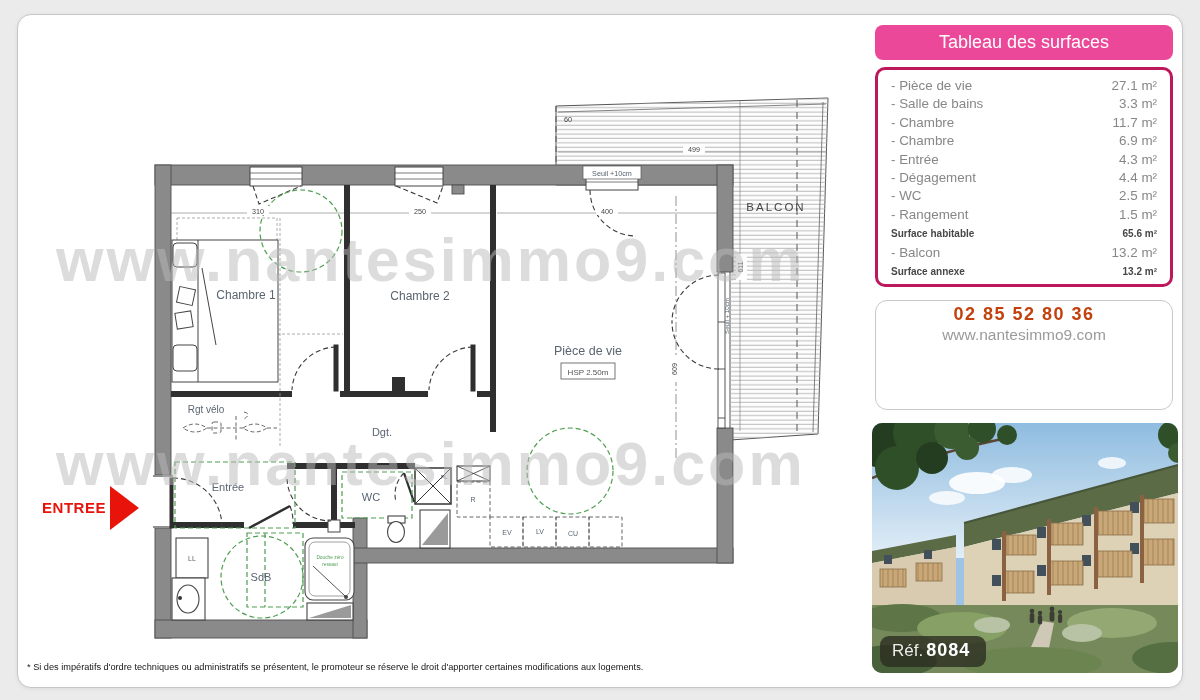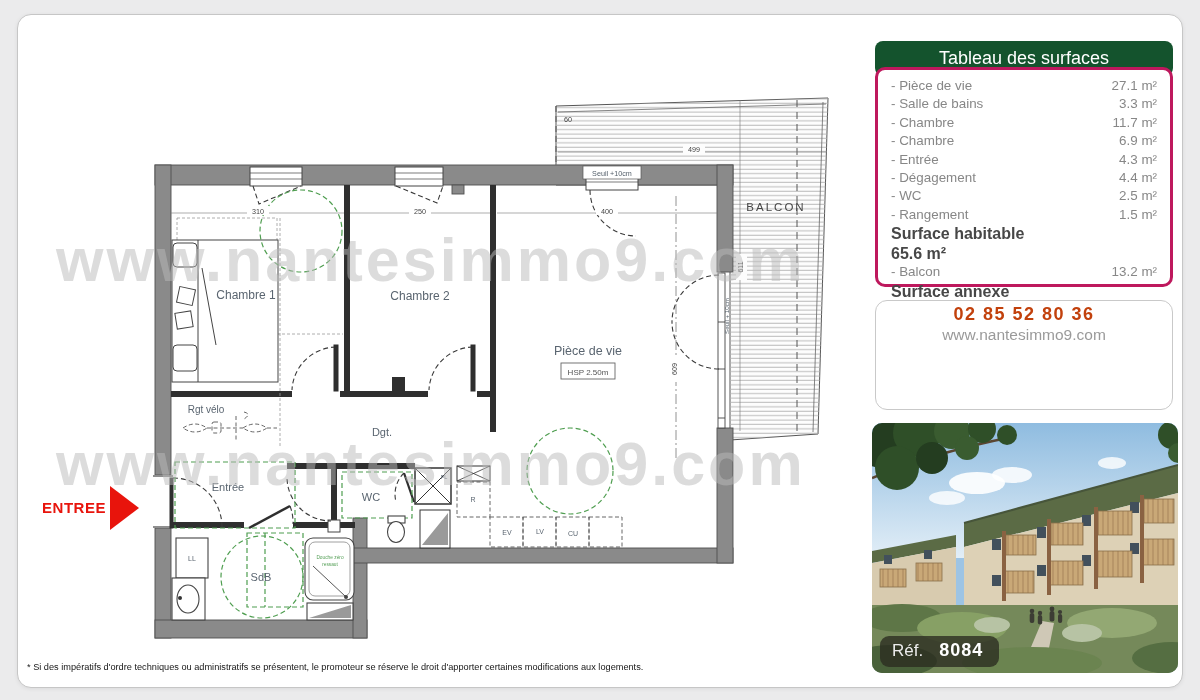--- a/index.html
+++ b/index.html
@@ -6,39 +6,39 @@
     background:#ebebec;font-family:"Liberation Sans",sans-serif;}
   #app{position:relative;width:1200px;height:700px;}
   .card{position:absolute;left:17px;top:14px;width:1164px;height:672px;background:#fff;
     border:1.5px solid #c6c6c6;border-radius:14px;box-shadow:0 1px 4px rgba(0,0,0,.07);}
   .page-title{position:absolute;left:20px;top:34px;width:820px;text-align:center;
     font-size:15.5px;font-weight:bold;color:#ee3686;letter-spacing:.2px;z-index:5;}
   #plan-svg{position:absolute;left:0;top:0;width:1200px;height:700px;z-index:3;}
   .disclaimer{position:absolute;left:27px;top:662px;width:780px;font-size:9.2px;color:#161616;z-index:5;}
 
   
-  .surf-header{position:absolute;left:875px;top:41px;width:298px;height:35px;background:#14532d;
+  .surf-header{position:absolute;left:875px;top:25px;width:298px;height:35px;background:#ec4899;
     border-radius:8px;color:#fff;font-size:18px;font-weight:400;text-align:center;line-height:35px;z-index:5;}
   .surf-panel{position:absolute;left:875px;top:67px;width:298px;height:220px;background:#fff;
     border:3px solid #be185d;border-radius:10px;box-sizing:border-box;padding:7px 13px 0 13px;z-index:5;}
   .srow{display:flex;justify-content:space-between;font-size:13.4px;line-height:18.4px;color:#878787;}
-  .srow.bold{font-weight:700;color:#474747;font-size:16px;line-height:19.5px;flex-direction:column;}
+  .srow.bold{font-weight:700;color:#474747;font-size:10px;line-height:19.5px;}
   .immo-panel{position:absolute;left:875px;top:300px;width:298px;height:110px;background:#fff;
     border:1px solid #c9c9c9;border-radius:12px;box-sizing:border-box;text-align:center;z-index:5;}
   .logo-row{margin-top:12px;display:flex;align-items:center;justify-content:center;gap:4px;}
   .logo-text{font-size:31px;font-weight:500;color:#24395c;letter-spacing:2px;}
   .logo-9{font-size:31px;font-weight:500;color:#e8327f;}
   .phone{margin-top:3px;font-size:18px;font-weight:800;color:#c2410c;letter-spacing:1.5px;}
   .site{margin-top:1px;font-size:15.5px;color:#9a9a9a;}
   .photo-panel{position:absolute;left:872px;top:423px;width:306px;height:250px;border-radius:10px;
     overflow:hidden;z-index:5;background:#9dc4e4;}
   .ref-badge{position:absolute;left:8px;bottom:6px;background:rgba(42,44,32,.78);color:#fff;
     border-radius:9px;padding:4px 16px 6px 12px;font-size:17px;}
   .ref-label{font-weight:300;color:#ececec;}
-  .ref-value{font-weight:800;margin-left:16px;letter-spacing:1px;font-size:18px;}
+  .ref-value{font-weight:800;margin-left:3px;letter-spacing:1px;font-size:18px;}
 </style>
 </head>
 <body>
 
 <div id="app">
   <div class="card"></div>
 
 
   <svg id="plan-svg" viewBox="0 0 1200 700">
     <defs>

